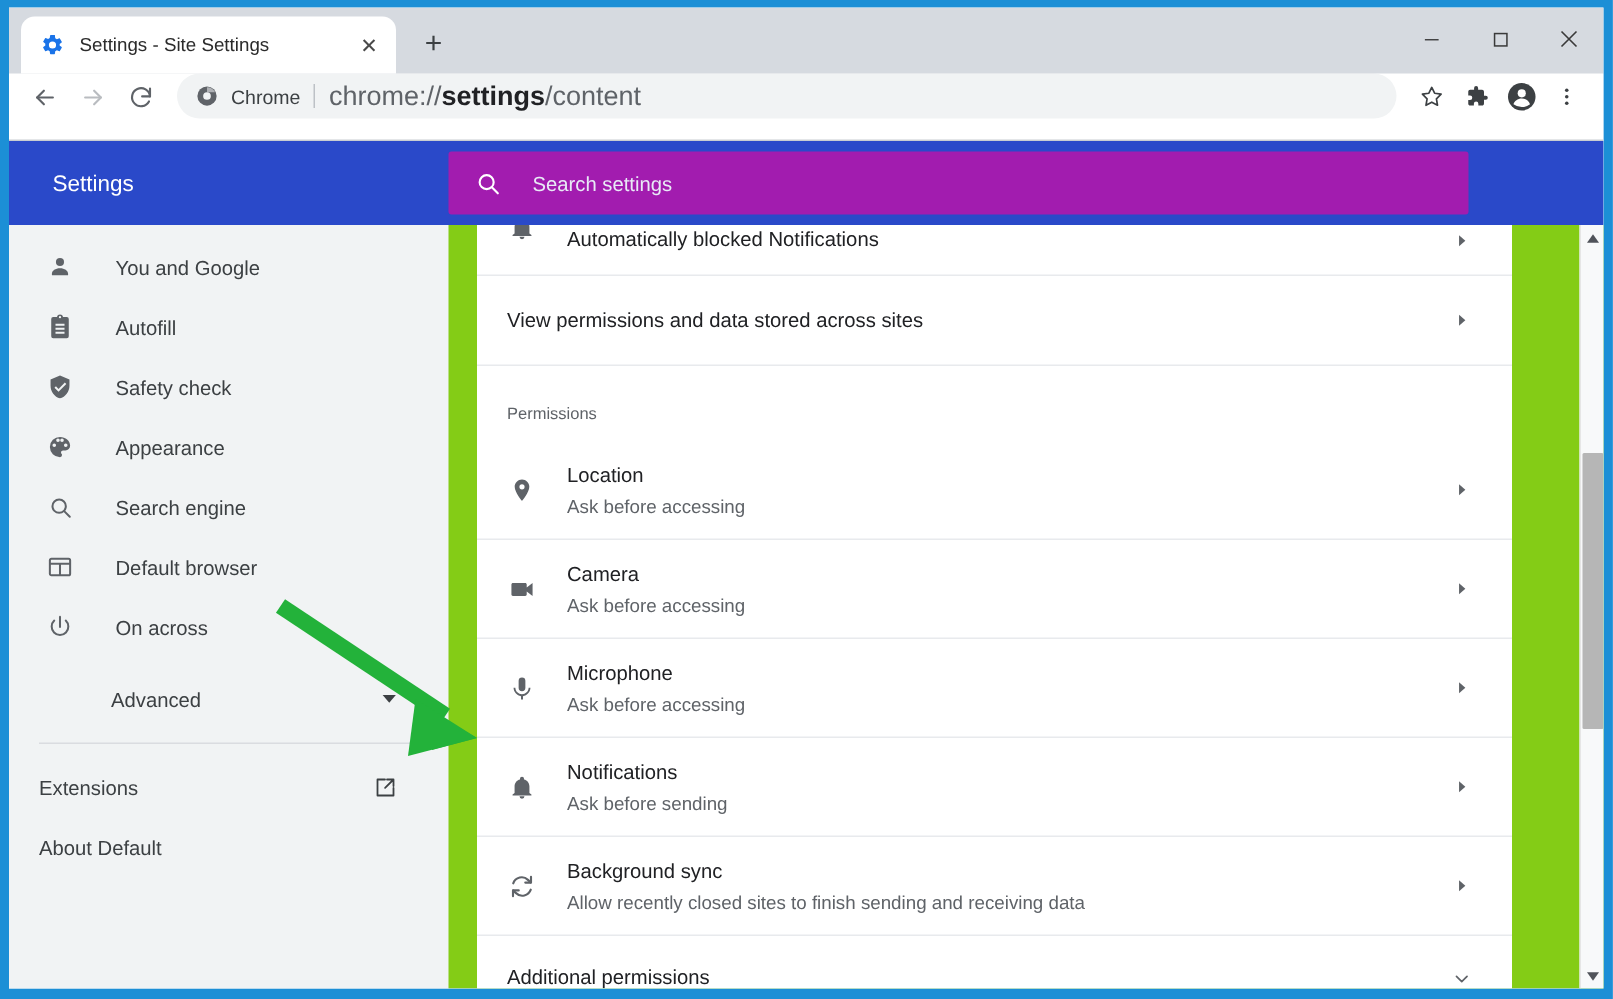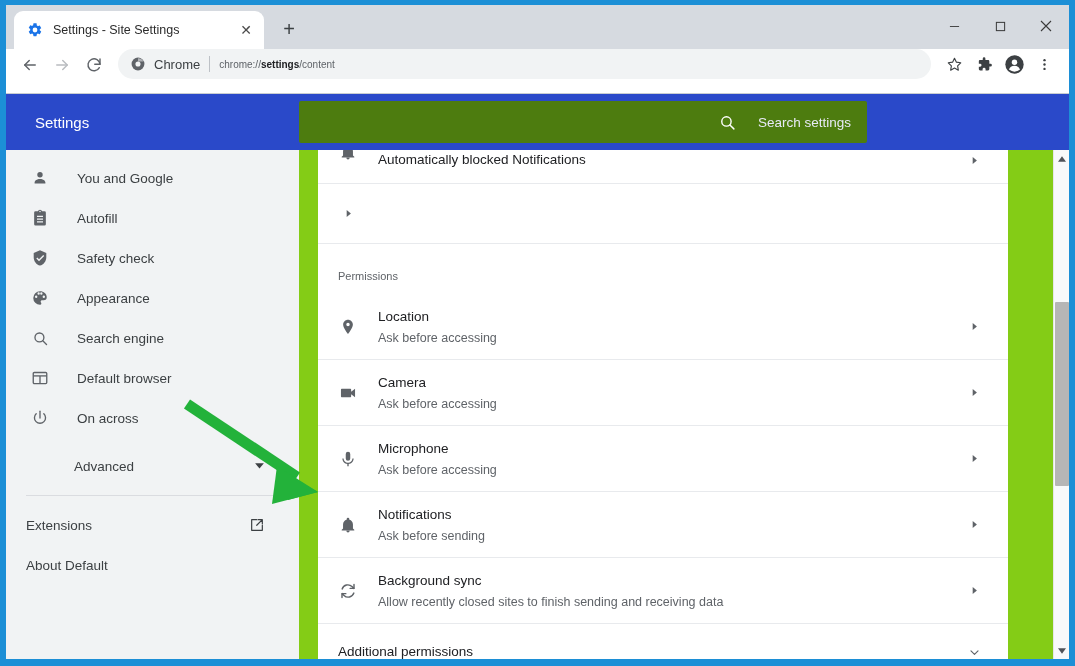--- a/index.html
+++ b/index.html
@@ -115,21 +115,21 @@
     font-size: 13px; color: #3c4043;
     margin-left: 8px; white-space: nowrap;
   }
   .omni-divider {
     width: 1px; height: 16px;
     background: #bdc1c6;
     margin: 0 9px;
     flex: 0 0 auto;
   }
   .omni-url {
-    font-size: 10px; color: #5f6368;
+    font-size: 18px; color: #5f6368;
     white-space: nowrap;
   }
   .omni-url b { color: #202124; font-weight: 700; }
   .tool-icon {
     width: 30px; height: 30px;
     flex: 0 0 auto;
     display: flex; align-items: center; justify-content: center;
     color: #3c4043;
   }
 
@@ -140,26 +140,25 @@
     display: flex; align-items: center;
   }
   .settings-title {
     width: 293px;
     padding-left: 29px;
     font-size: 15px;
     color: #ffffff;
     font-weight: 400;
   }
   .search-box {
-    width: 568px; height: 42px;
-    background: #4d7c0f;
+    width: 680px; height: 42px;
+    background: #a21caf;
     border-radius: 2px;
     display: flex; align-items: center;
     padding: 0 16px;
-    justify-content: flex-end;
   }
   .search-icon-wrap {
     width: 20px; height: 20px;
     display: flex; align-items: center; justify-content: center;
     color: #ffffff;
     flex: 0 0 auto;
   }
   .search-placeholder {
     margin-left: 20px;
     font-size: 13.5px;
@@ -548,20 +547,23 @@
               <span class="row-title">Automatically blocked Notifications</span>
             </span>
             <span class="row-chevron">
               <svg width="9" height="9" viewBox="0 0 12 12" fill="#5f6368">
                   <path d="M3.6 1.2l5.6 4.8-5.6 4.8z"></path>
                 </svg>
             </span>
           </div>
 
           <div class="row row-noicon" style="min-height:60px;">
+            <span class="row-text">
+              <span class="row-title">View permissions and data stored across sites</span>
+            </span>
             <span class="row-chevron">
               <svg width="9" height="9" viewBox="0 0 12 12" fill="#5f6368">
                   <path d="M3.6 1.2l5.6 4.8-5.6 4.8z"></path>
                 </svg>
             </span>
           </div>
 
           <div class="section-label">Permissions</div>
 
           <div class="row row-tall">

